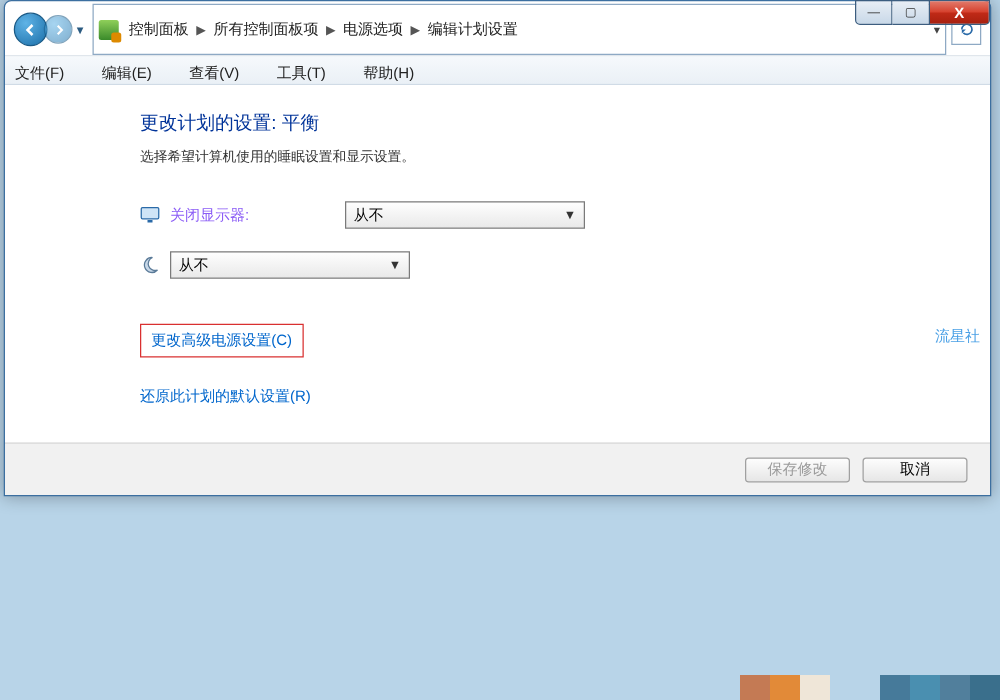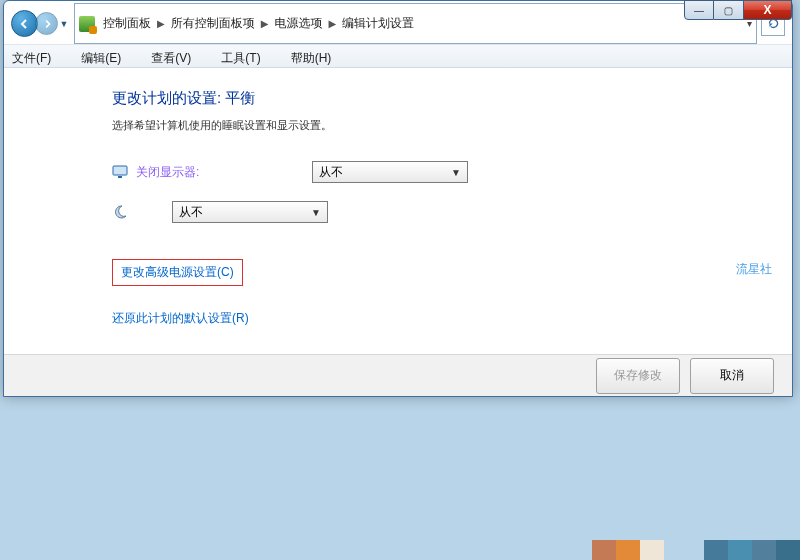--- a/index.html
+++ b/index.html
@@ -83,41 +83,41 @@
 
   
   .content { position:absolute; left:0; right:0; top:68px; bottom:42px; padding: 20px 26px 0 108px; }
   .heading { font-size:15px; color:#003399; margin-bottom:10px; }
   .desc { font-size:11px; color:#333; margin-bottom:28px; }
 
   .opt-row { display:flex; align-items:center; margin-bottom:18px; }
   .opt-ico { width:16px; height:16px; margin-right:8px; display:inline-flex; align-items:center; justify-content:center; }
   .opt-lbl { font-size:12px; color:#8b5cf6; width:140px; }
   .select {
-    width:156px; height:22px; border:1px solid #7a7a7a;
+    width:192px; height:22px; border:1px solid #7a7a7a;
     background:linear-gradient(#fefefe,#e9e9e9);
     display:flex; align-items:center; justify-content:space-between;
-    padding:0 6px; font-size:12px;margin-left:36px;
+    padding:0 6px; font-size:12px;
   }
   .select .arr { font-size:10px; color:#333; }
 
   .link { font-size:12px; color:#0066cc; margin-bottom:12px; display:inline-block; }
   .link.boxed { border:1px solid #d93030; padding:4px 8px; }
 
-  .watermark { position:absolute; right:20px; top:260px; font-size:12px; color:#4aa0e6; writing-mode:horizontal-tb; }
+  .watermark { position:absolute; right:8px; top:260px; font-size:12px; color:#4aa0e6; writing-mode:horizontal-tb; }
 
   
   .btnbar {
     position:absolute; left:0; right:0; bottom:0; height:42px;
     background:#f1f1f1; border-top:1px solid #d8d8d8;
     display:flex; align-items:center; justify-content:flex-end;
     gap:10px; padding-right:18px;
   }
   .btn {
-    min-width:84px; height:36px; border:1px solid #a0a0a0; border-radius:3px;
+    min-width:84px; height:20px; border:1px solid #a0a0a0; border-radius:3px;
     background:linear-gradient(#fdfdfd,#e6e6e6);
     font-size:12px; display:flex; align-items:center; justify-content:center;
   }
   .btn.disabled { color:#9a9a9a; }
 
   
   .swatches { position:absolute; right:0; bottom:0; display:flex; }
   .sw { width:24px; height:20px; }
 </style>
 </head>

